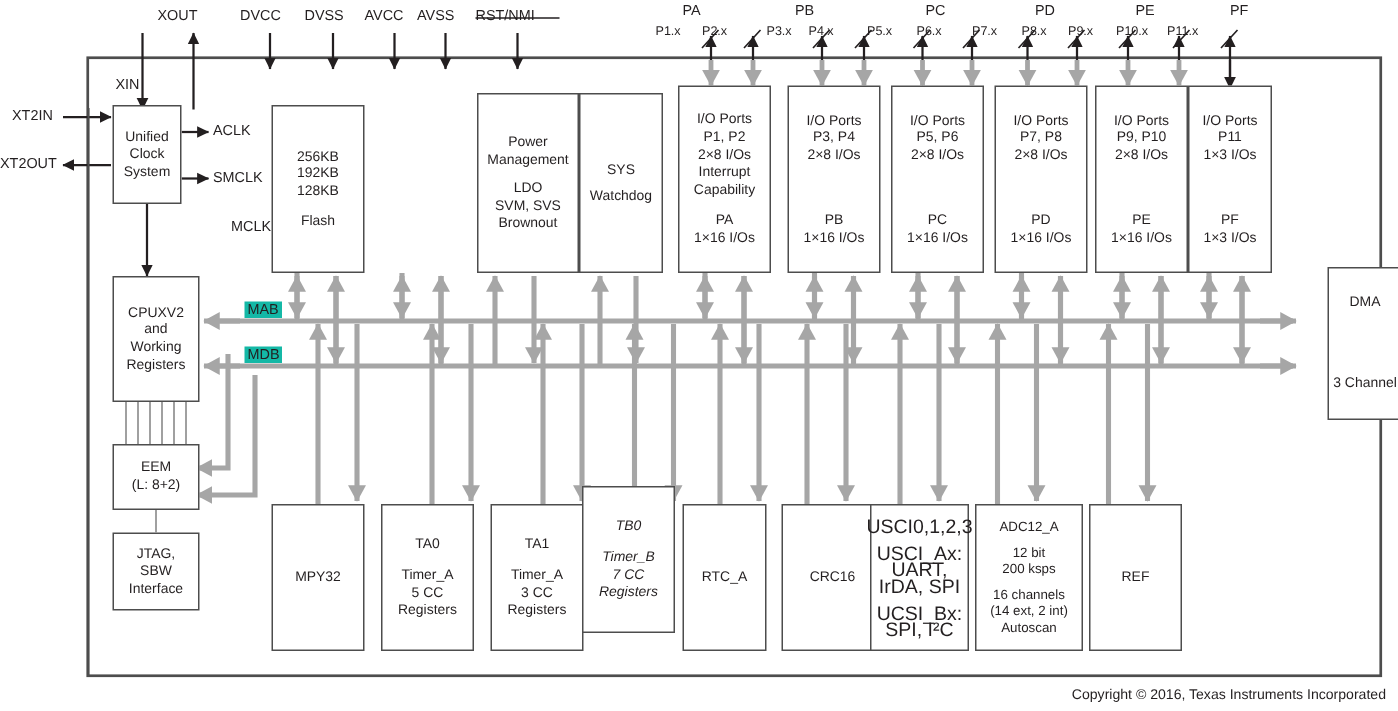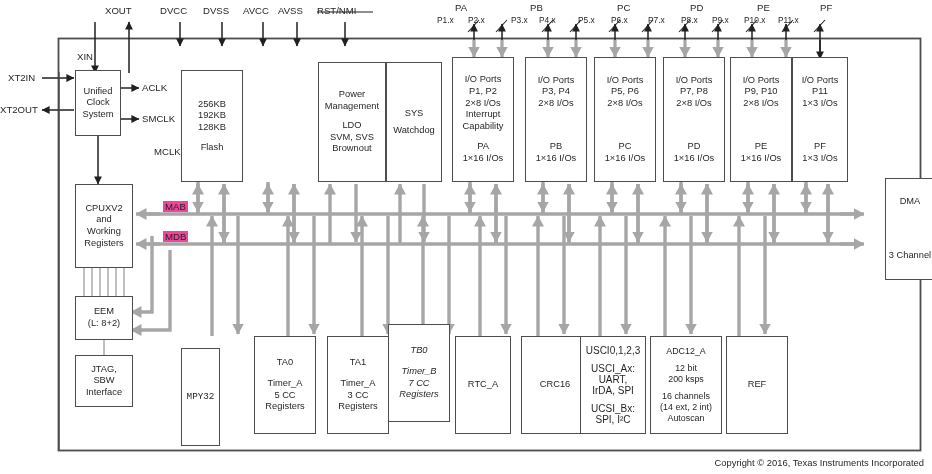--- a/index.html
+++ b/index.html
@@ -8,21 +8,21 @@
   #stage{position:absolute;left:0;top:0;width:932px;height:474px;}
   svg{position:absolute;left:0;top:0;}
   .blk{position:absolute;box-sizing:border-box;border:1.6px solid #4d4d4d;
        background:#fff;display:flex;flex-direction:column;align-items:center;
        justify-content:center;text-align:center;font-size:9.3px;line-height:11.6px;}
   .blk .ln{display:block;white-space:nowrap;}
   .gap{height:8px;}
   .lbl{position:absolute;font-size:9.6px;white-space:nowrap;line-height:11px;}
   .pinlbl{position:absolute;font-size:8.4px;white-space:nowrap;}
   .grouplbl{position:absolute;font-size:9.6px;white-space:nowrap;}
-  .buslbl{position:absolute;font-size:9.6px;white-space:nowrap;background:#ec4899;padding:0 2px;}
+  .buslbl{position:absolute;font-size:9.6px;white-space:nowrap;background:#14b8a6;padding:0 2px;}
   .copy{position:absolute;font-size:9.4px;white-space:nowrap;}
 </style>
 </head>
 <body>
 
 <div id="stage">
 
   <svg width="932" height="474">
     <defs>
       <marker id="bkArrow" markerWidth="9" markerHeight="9" refX="7.6" refY="4.5" orient="auto" markerUnits="userSpaceOnUse">
@@ -360,21 +360,21 @@
     <span class="ln">PF</span>
     <span class="ln">1×3 I/Os</span>
   </div>
 
   <div class="blk" style="left:885px; top:178px; width:50px; height:102px;gap:16px;">
     <span class="ln">DMA</span>
     <span class="gap" style="height:10px;"></span>
     <span class="ln">3 Channel</span>
   </div>
 
-  <div class="blk" style="left:181px; top:348px; width:39px; height:98px;font-family:Liberation Mono, monospace;">
+  <div class="blk" style="left:181px; top:336px; width:62px; height:98px;">
     <span class="ln">MPY32</span>
   </div>
 
   <div class="blk" style="left:254px; top:336px; width:62px; height:98px;">
     <span class="ln">TA0</span>
     <span class="gap" style="height:9px;"></span>
     <span class="ln">Timer_A</span>
     <span class="ln">5 CC</span>
     <span class="ln">Registers</span>
   </div>
@@ -396,21 +396,21 @@
   </div>
 
   <div class="blk" style="left:455px; top:336px; width:56px; height:98px;">
     <span class="ln">RTC_A</span>
   </div>
 
   <div class="blk" style="left:521px; top:336px; width:68px; height:98px;">
     <span class="ln">CRC16</span>
   </div>
 
-  <div class="blk" style="left:580px; top:336px; width:66px; height:98px; font-size:10px; line-height:11px;">
+  <div class="blk" style="left:580px; top:336px; width:66px; height:98px; font-size:13px; line-height:11px;">
     <span class="ln">USCI0,1,2,3</span>
     <span class="gap" style="height:7px;"></span>
     <span class="ln">USCI_Ax:</span>
     <span class="ln">UART,</span>
     <span class="ln">IrDA, SPI</span>
     <span class="gap" style="height:7px;"></span>
     <span class="ln">UCSI_Bx:</span>
     <span class="ln">SPI, I²C</span>
   </div>
 

